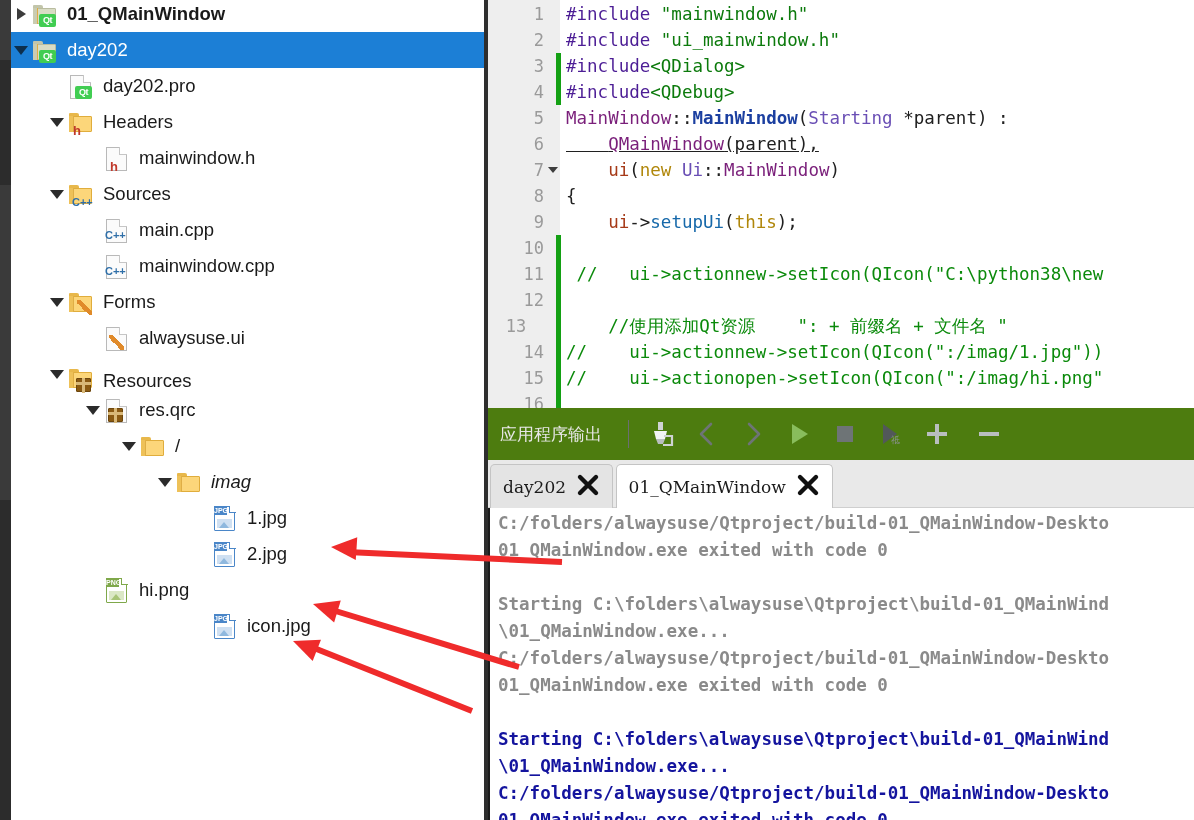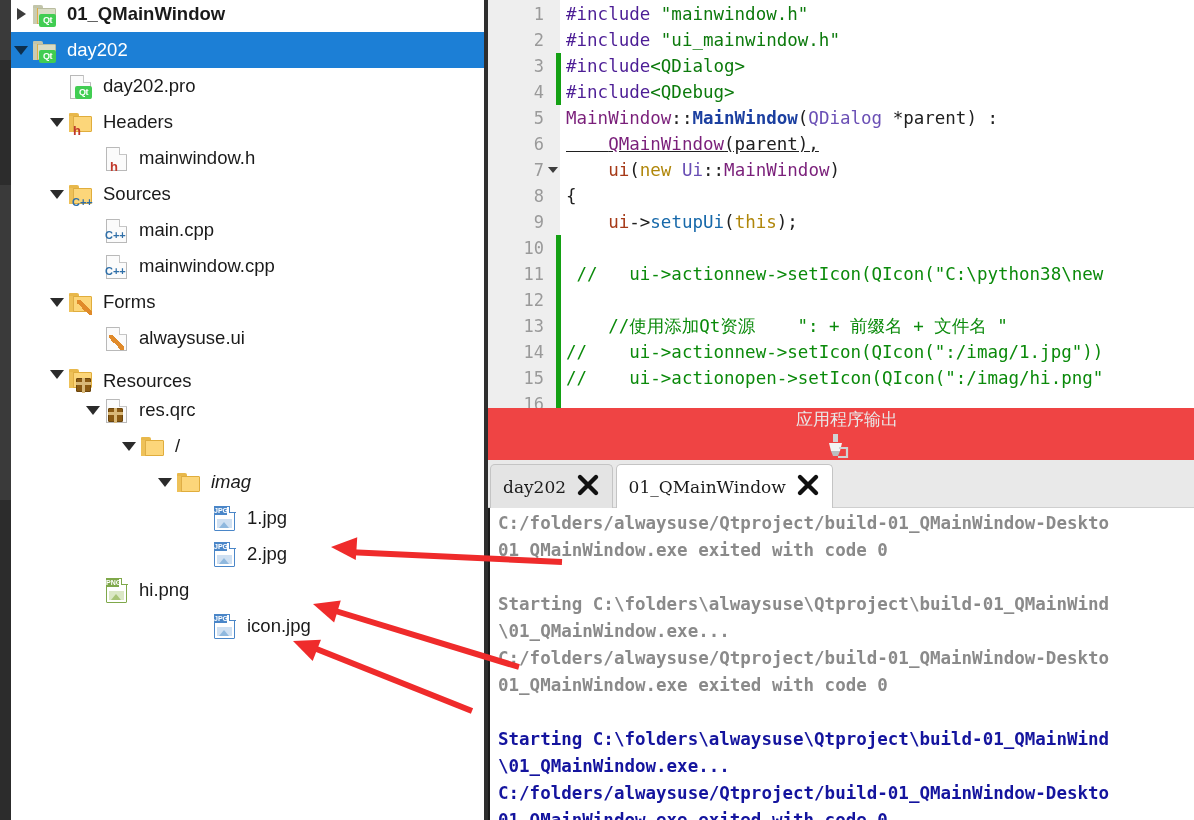--- a/index.html
+++ b/index.html
@@ -171,21 +171,21 @@
   .k-typ { color: #6a4fb5; }
   .k-fn  { color: #1769aa; }
   .k-var { color: #a63a18; }
   .k-kw  { color: #b0870b; }
   .k-cmt { color: #0b8a0b; }
   .k-plain { color: #202020; }
 
   
   #out-toolbar {
     position: absolute; left: 488px; top: 408px; width: 706px; height: 52px;
-    background: #ef4444; display: flex; align-items: center; flex-direction: column;
+    background: #4d7c0f; display: flex; align-items: center;
   }
   #out-title {
     color: #e8e8e8; font-size: 17px; margin-left: 12px; white-space: nowrap;
   }
   .tb-sep { width: 1px; height: 28px; background: #6a6f71; margin: 0 14px 0 26px; }
   .tb-btn {
     width: 36px; height: 36px; margin-right: 10px; position: relative;
     display: flex; align-items: center; justify-content: center;
   }
   .tb-btn.plusminus { margin-right: 16px; }
@@ -459,32 +459,32 @@
         <div class="lnum" style="top: 53px;">3</div>
         <div class="lnum" style="top: 79px;">4</div>
         <div class="lnum" style="top: 105px;">5</div>
         <div class="lnum" style="top: 131px;">6</div>
         <div class="lnum" style="top: 157px;">7</div>
         <div class="lnum" style="top: 183px;">8</div>
         <div class="lnum" style="top: 209px;">9</div>
         <div class="lnum" style="top: 235px;">10</div>
         <div class="lnum" style="top: 261px;">11</div>
         <div class="lnum" style="top: 287px;">12</div>
-        <div class="lnum" style="top: 313px;">13</div>
+        <div class="lnum" style="top: 313px; text-align: center;">13</div>
         <div class="lnum" style="top: 339px;">14</div>
         <div class="lnum" style="top: 365px;">15</div>
         <div class="lnum" style="top: 391px;">16</div>
         <div class="fold-tri" style="top: 167px;"></div>
       </div>
     <div id="code-body">
         <div class="code-line" style="top: 1px;"><span class="k-pre">#include </span><span class="k-str">"mainwindow.h"</span></div>
         <div class="code-line" style="top: 27px;"><span class="k-pre">#include </span><span class="k-str">"ui_mainwindow.h"</span></div>
         <div class="code-line" style="top: 53px;"><span class="k-pre">#include</span><span class="k-str">&lt;QDialog&gt;</span></div>
         <div class="code-line" style="top: 79px;"><span class="k-pre">#include</span><span class="k-str">&lt;QDebug&gt;</span></div>
-        <div class="code-line" style="top: 105px;"><span class="k-cls">MainWindow</span><span class="k-plain">::</span><span class="k-cls-b">MainWindow</span><span class="k-plain">(</span><span class="k-typ">QDialog</span><span class="k-plain"> *parent</span><span class="k-plain">) :</span></div>
+        <div class="code-line" style="top: 105px;"><span class="k-cls">MainWindow</span><span class="k-plain">::</span><span class="k-cls-b">MainWindow</span><span class="k-plain">(</span><span class="k-typ">Starting</span><span class="k-plain"> *parent</span><span class="k-plain">) :</span></div>
         <div class="code-line" style="top: 131px; text-decoration: underline;"><span class="k-plain">    </span><span class="k-cls">QMainWindow</span><span class="k-plain">(parent),</span></div>
         <div class="code-line" style="top: 157px;"><span class="k-plain">    </span><span class="k-var">ui</span><span class="k-plain">(</span><span class="k-kw">new</span><span class="k-plain"> </span><span class="k-typ">Ui</span><span class="k-plain">::</span><span class="k-cls">MainWindow</span><span class="k-plain">)</span></div>
         <div class="code-line" style="top: 183px;"><span class="k-plain">{</span></div>
         <div class="code-line" style="top: 209px;"><span class="k-plain">    </span><span class="k-var">ui</span><span class="k-plain">-&gt;</span><span class="k-fn">setupUi</span><span class="k-plain">(</span><span class="k-kw">this</span><span class="k-plain">);</span></div>
         <div class="code-line" style="top: 235px;"></div>
         <div class="code-line" style="top: 261px;"><span class="k-cmt"> //   ui-&gt;actionnew-&gt;setIcon(QIcon("C:\python38\new</span></div>
         <div class="code-line" style="top: 287px;"></div>
         <div class="code-line" style="top: 313px;"><span class="k-cmt">    //使用添加Qt资源    ": + 前缀名 + 文件名 "</span></div>
         <div class="code-line" style="top: 339px;"><span class="k-cmt">//    ui-&gt;actionnew-&gt;setIcon(QIcon(":/imag/1.jpg"))</span></div>
         <div class="code-line" style="top: 365px;"><span class="k-cmt">//    ui-&gt;actionopen-&gt;setIcon(QIcon(":/imag/hi.png"</span></div>

